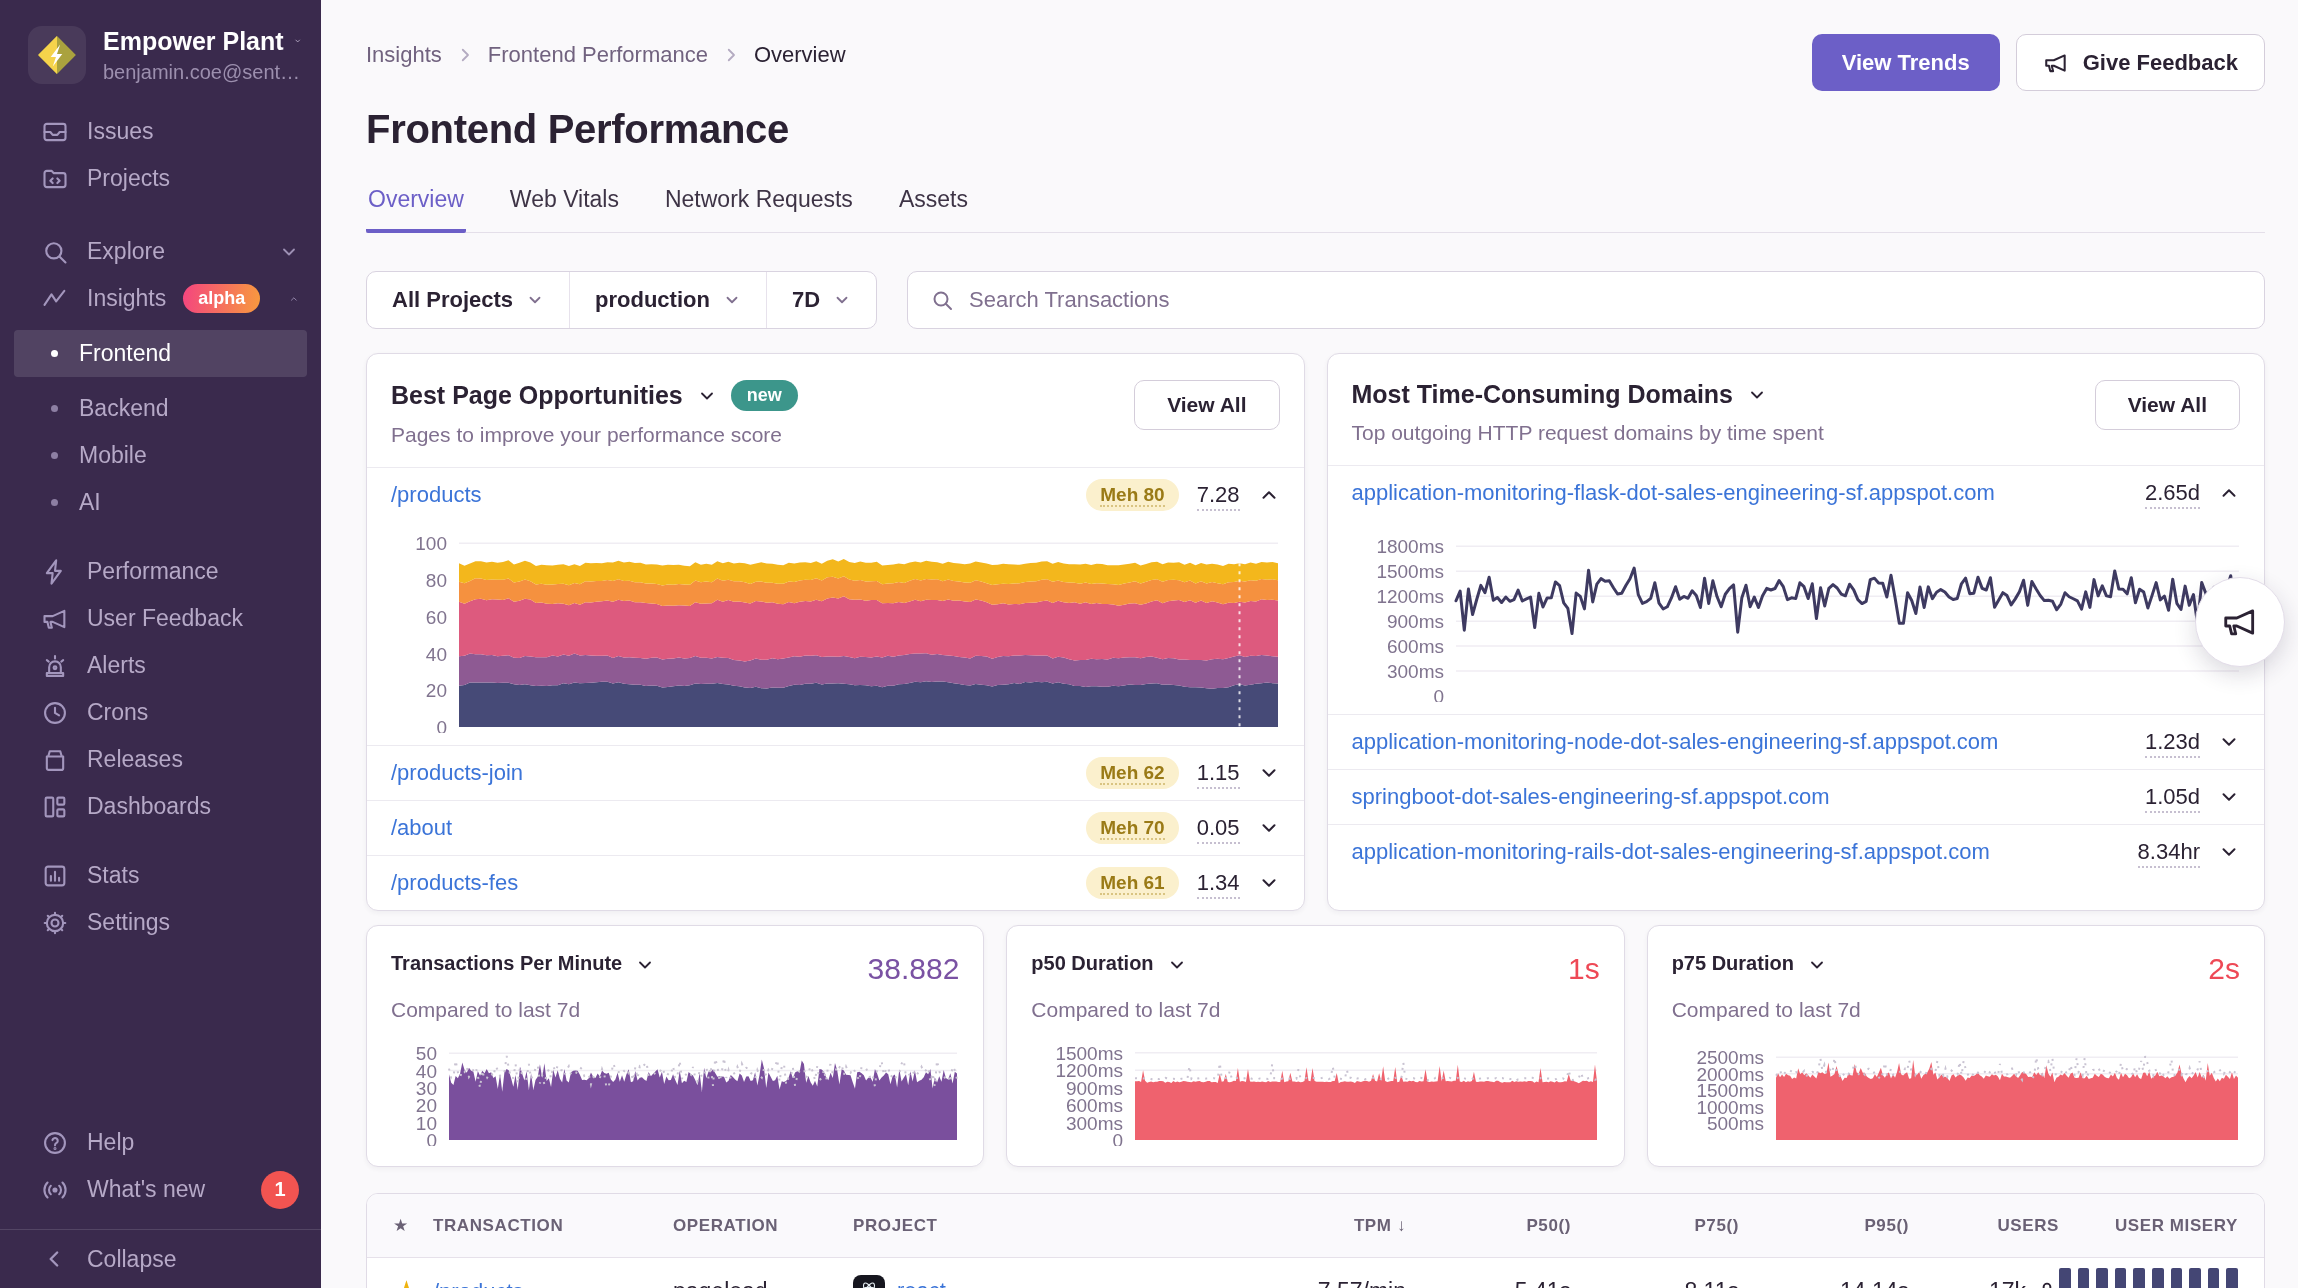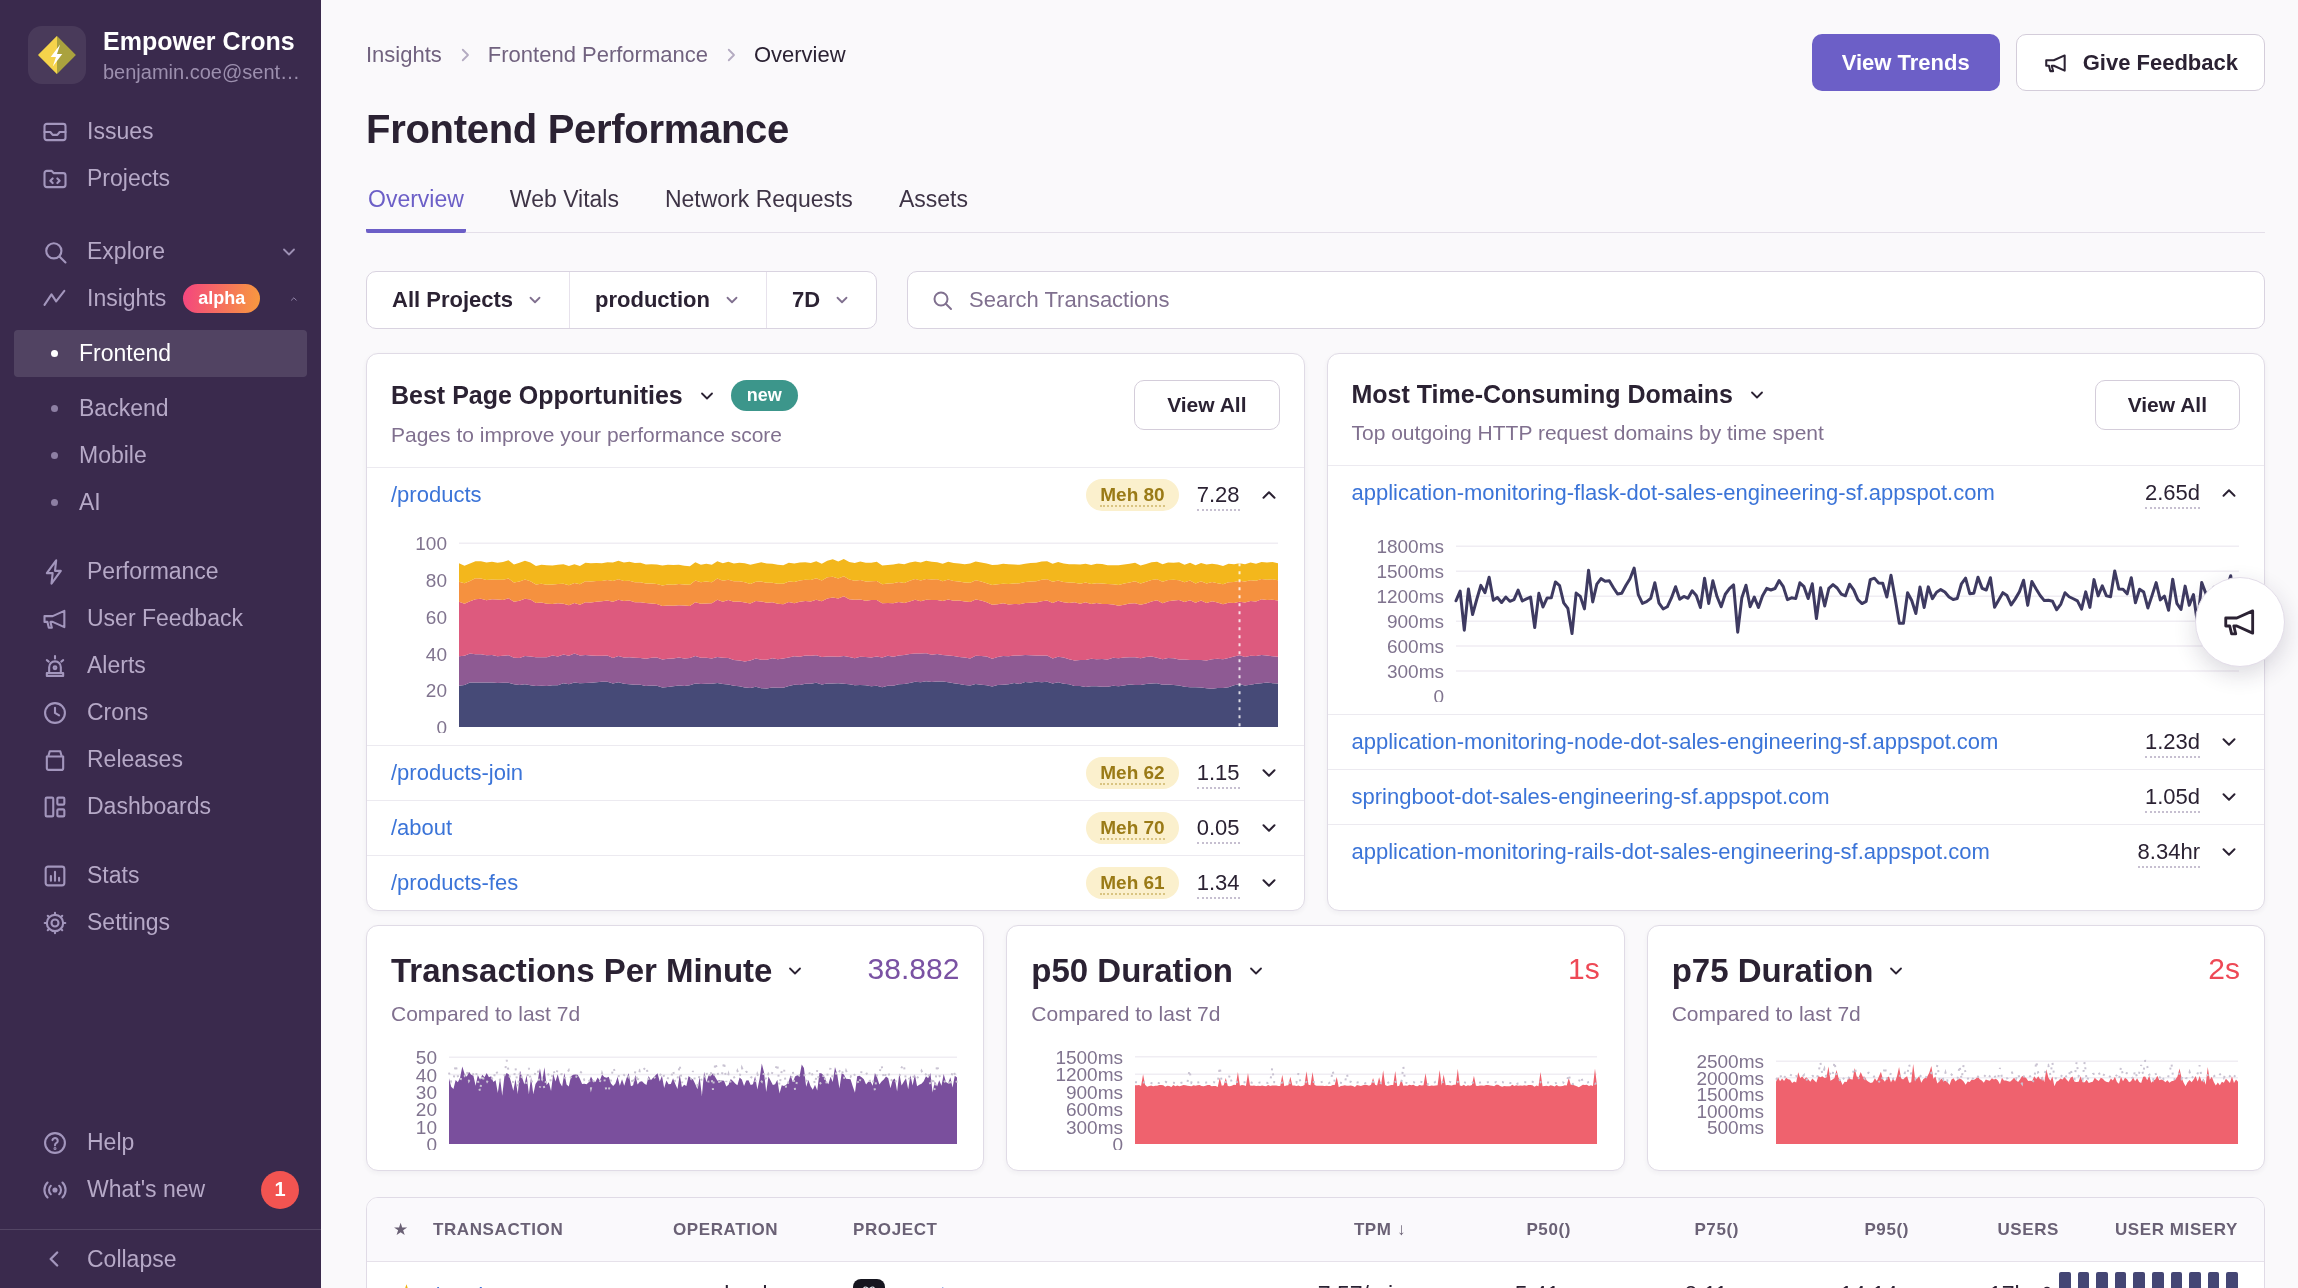--- a/index.html
+++ b/index.html
@@ -69,21 +69,21 @@
   .meh-badge span { border-bottom: 2px dotted #d9c482; }
   .score { font-size: 22px; font-weight: 500; color: #2b2233; }
   .score span { border-bottom: 2px dotted #c6bfd0; padding-bottom: 2px; }
   .chev-btn { color: #2b2233; display: flex; cursor: pointer; }
   .chart { margin: 6px 24px 12px; }
   .chart.domains-c { margin-top: 10px; }
 
   .metrics-row { display: grid; grid-template-columns: 1fr 1fr 1fr; gap: 22px; margin-top: 14px; }
   .metric { background: #fff; border: 1px solid #e0dbe6; border-radius: 12px; padding: 26px 24px 20px; box-shadow: 0 2px 5px rgba(43,34,51,.05); }
   .metric-head { display: flex; justify-content: space-between; align-items: flex-start; }
-  .metric-title { font-size: 33px; font-weight: 700; display: flex; gap: 13px; align-items: center; }
+  .metric-title { font-size: 20px; font-weight: 700; display: flex; gap: 13px; align-items: flex-end; }
   .metric-value { font-size: 30px; font-weight: 500; }
   .metric-value.purple { color: #7a52a3; }
   .metric-value.red { color: #ee4956; }
   .metric-sub { color: #80708f; font-size: 21px; margin-top: 12px; }
   .metric .chart { margin: 18px 0 0; }
 
   .table-card { background: #fff; border: 1px solid #e0dbe6; border-radius: 12px 12px 0 0; margin-top: 26px; overflow: hidden; }
   .t-grid { display: grid; grid-template-columns: 66px 240px 180px 1fr 170px 165px 168px 170px 150px 205px; align-items: center; }
   .t-head { background: #faf9fc; border-bottom: 1px solid #e6e1ea; height: 64px; }
   .t-head > div { font-size: 17px; font-weight: 700; color: #6a6175; letter-spacing: 0.6px; }
@@ -107,21 +107,21 @@
   <div class="org-row">
     <div class="logo-tile">
       <svg width="42" height="42" viewBox="0 0 40 40">
         <polygon points="20,2 38,20 20,38 2,20" fill="#aaa23e"></polygon>
         <polygon points="20,2 2,20 20,38" fill="#f5d34b"></polygon>
         <path d="M23 10 L14 22 h5 l-3 9 9-12 h-5 z" fill="#ffffff"></path>
       </svg>
     </div>
     <div class="org-meta">
       <div class="org-name-row">
-        <span class="org-name">Empower Crons</span>
+        <span class="org-name">Empower Plant</span>
         <svg class="right-chev" width="20" height="20" viewBox="0 0 24 24" fill="none" stroke="#cfc5dd" stroke-width="2.4" stroke-linecap="round" stroke-linejoin="round">
             <polyline points="6 9 12 15 18 9"></polyline>
           </svg>
       </div>
       <div class="org-email">benjamin.coe@sent…</div>
     </div>
   </div>
 
   <nav class="nav">
     <div class="nav-item">

